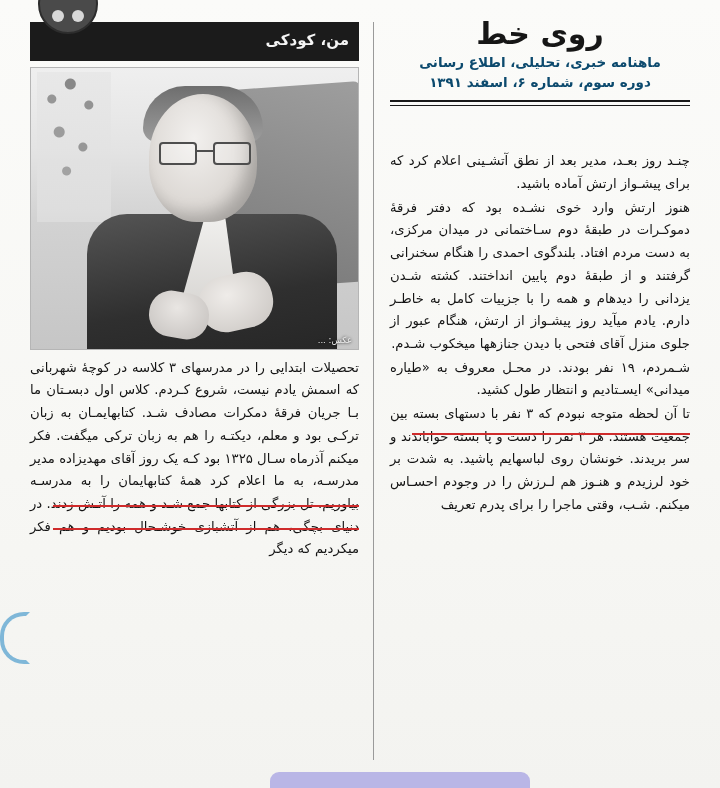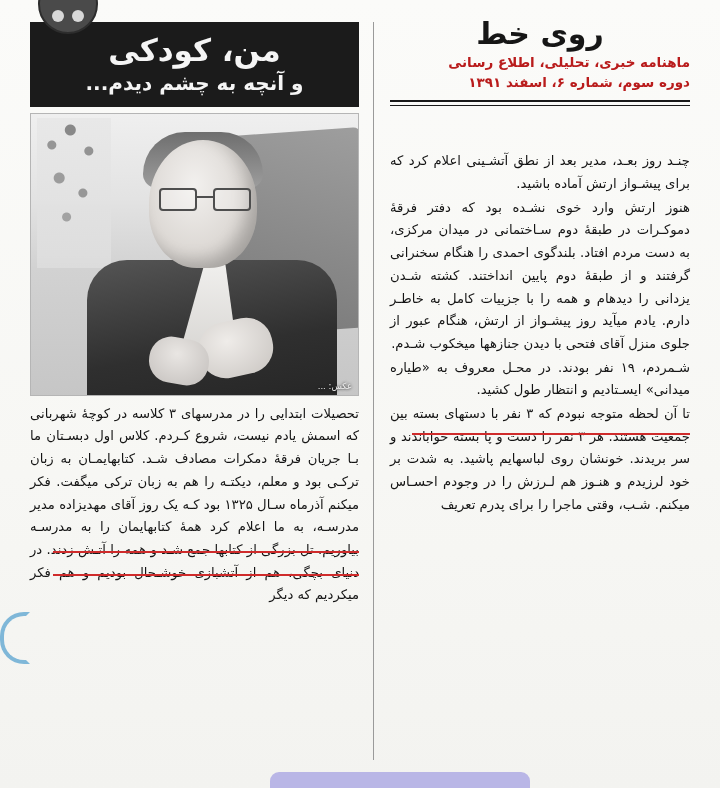--- a/index.html
+++ b/index.html
@@ -124,23 +124,23 @@
     color: #161616;
     letter-spacing: -1px;
     line-height: 1.05;
     margin: 4px 0 2px 0;
     text-align: center;
     font-family: "DejaVu Sans", sans-serif;
   }
   .masthead-sub1, .masthead-sub2 {
     font-size: 13.5px;
     font-weight: bold;
-    color: #b91c1c;
+    color: #0c4a6e;
     line-height: 1.55;
-    text-align: right;
+    text-align: center;
   }
   .masthead-rule {
     border: 0;
     border-top: 2px solid #1a1a1a;
     margin: 7px 0 3px 0;
   }
   .masthead-rule-thin {
     border: 0;
     border-top: 1px solid #1a1a1a;
     margin: 0 0 7px 0;
@@ -170,24 +170,25 @@
   
   .headline-banner {
     background: #1b1b1b;
     color: #f5f5f5;
     padding: 9px 10px 11px 10px;
     margin-top: 8px;
     text-align: center;
     direction: rtl;
   }
   .headline-line1 {
-    font-size: 31px;
+    font-size: 15px;
     font-weight: bold;
     line-height: 1.25;
     letter-spacing: -0.5px;
+    text-align: right;
   }
   .headline-line2 {
     font-size: 20px;
     font-weight: bold;
     line-height: 1.3;
     letter-spacing: -0.5px;
   }
 
   
   .photo-wrap {
@@ -361,21 +362,20 @@
         </p>
       </div>
     </div>
 
     <div class="col-divider"></div>
 
     <div class="col-left">
 
       <div class="headline-banner">
         <div class="headline-line1">من، کودکی</div>
-        <div class="headline-line2">و آنچه به چشم دیدم...</div>
       </div>
 
       <div class="photo-wrap">
         <div class="photo-bg"></div>
         <div class="photo-plant"></div>
         <div class="photo-chairback"></div>
         <div class="photo-body"></div>
         <div class="photo-shirt"></div>
         <div class="photo-hair"></div>
         <div class="photo-head"></div>

